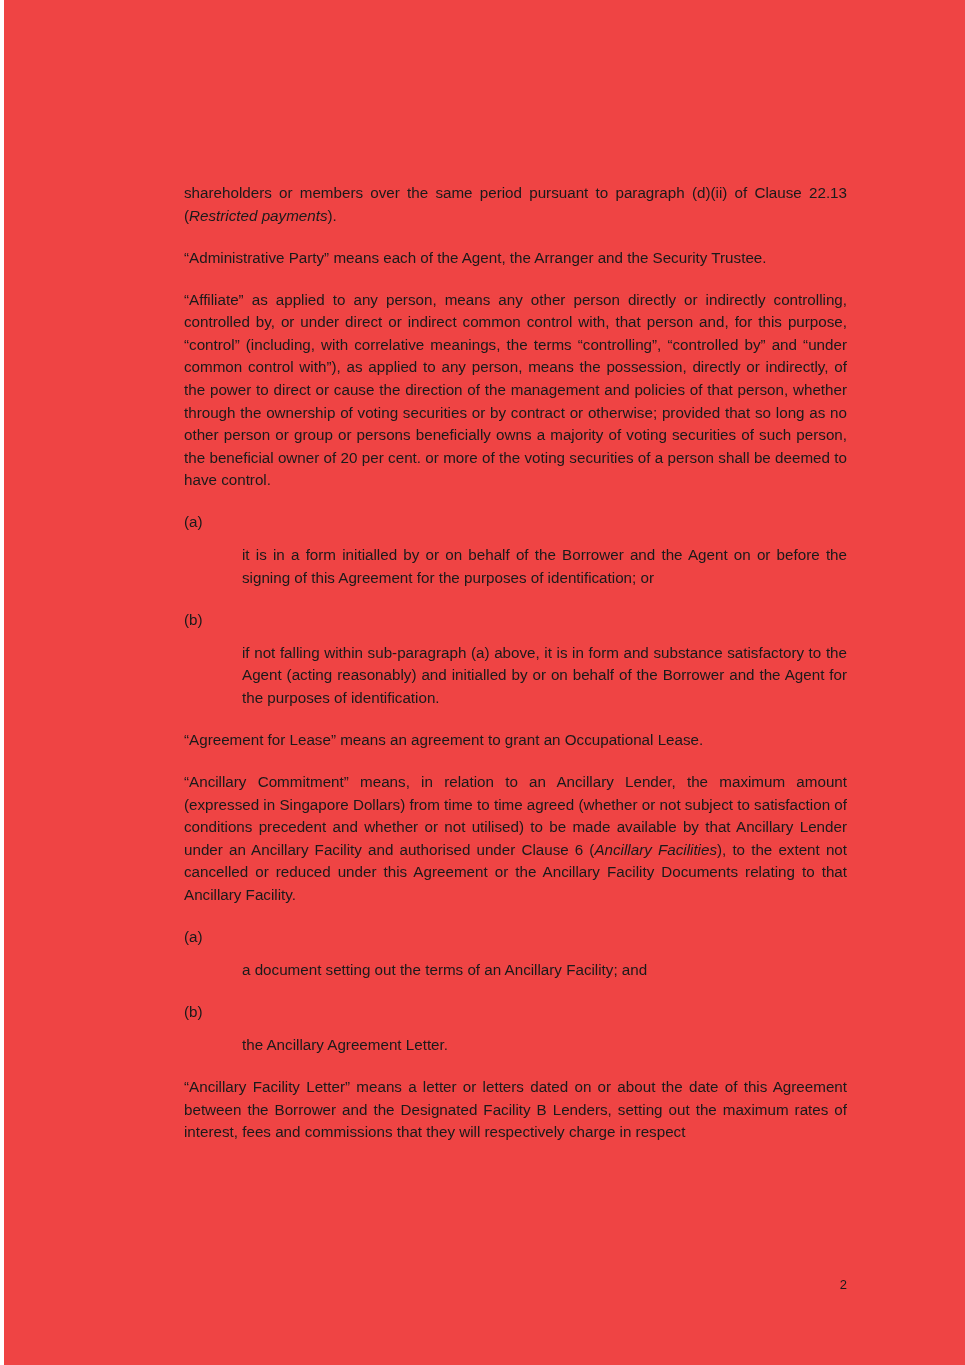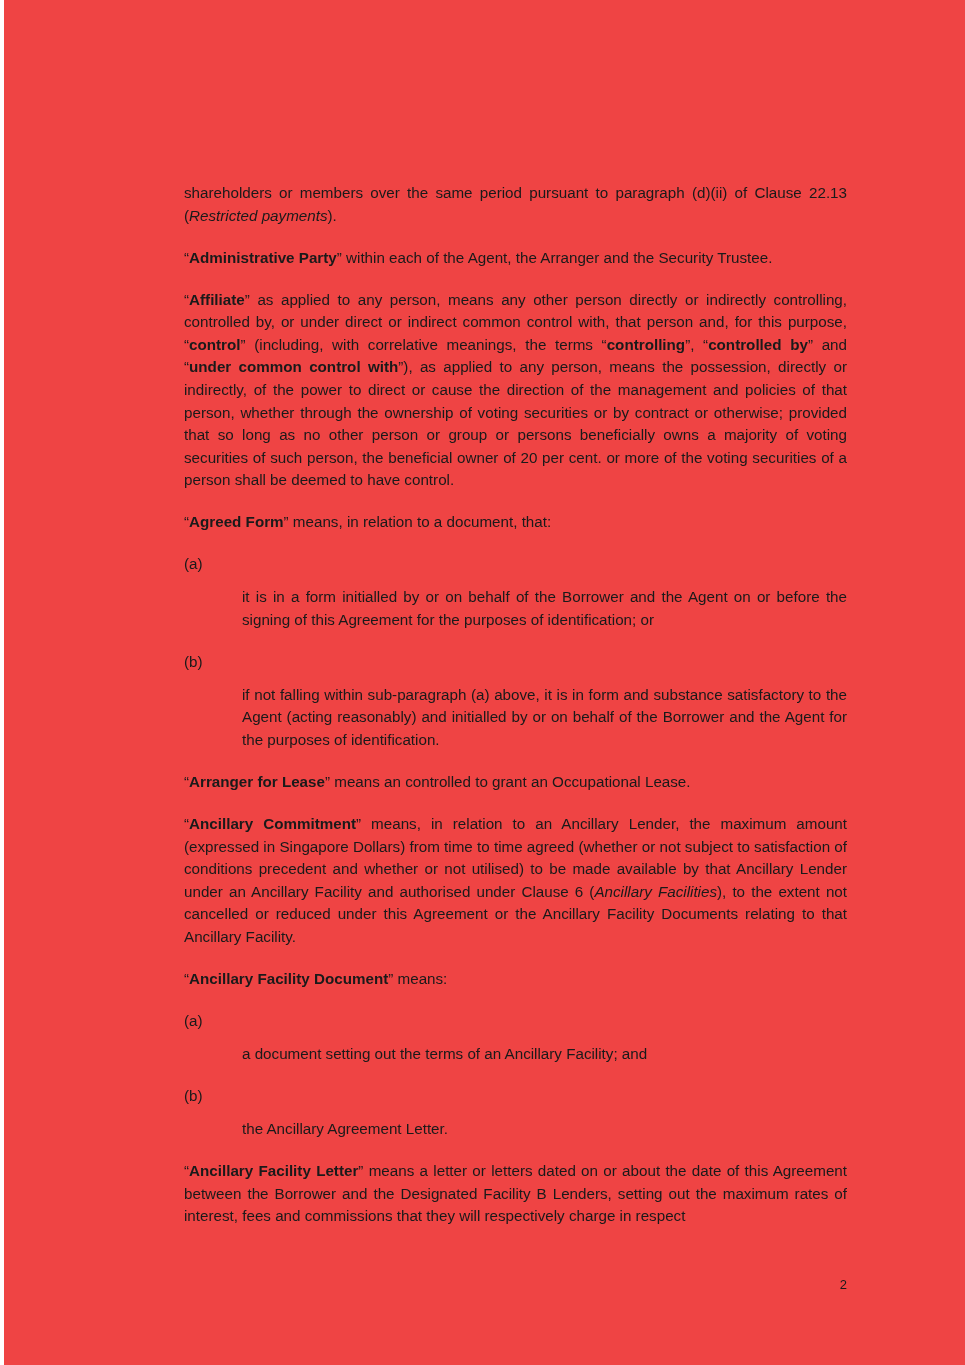--- a/index.html
+++ b/index.html
@@ -3,56 +3,54 @@
 <meta charset="utf-8">
 <style>
   html, body { margin: 0; padding: 0; background: #ffffff; }
   body { width: 965px; height: 1365px; position: relative; overflow: hidden; }
   .page {
     position: absolute; left: 4px; top: 0; width: 965px; height: 1365px; background: #ef4444;
     font-family: "Liberation Sans", sans-serif; color: #1a1a1a;
   }
   .text { position: absolute; left: 180px; width: 663px; font-size: 15.2px; line-height: 22.6px; text-align: justify; }
   .para { margin: 0 0 19.4px 0; }
-  .para b { font-weight: bold; }
+  .para b { font-weight: normal; }
   .sub { display: flex; margin: 0 0 19.4px 0; }
   .sub .lbl { width: 58px; flex: 0 0 58px; }
   .sub .body { flex: 1; text-align: justify; margin-top: 33px; }
   .pagenum { position: absolute; left: 830px; top: 1277px; width: 13px; text-align: right; font-size: 13px; font-family: "Liberation Sans", sans-serif; color: #1a1a1a; }
 </style>
 </head>
 <body>
 
 <div class="page">
   <div class="text" style="top:182px;">
 
     <p class="para"><span>shareholders or members over the same period pursuant to paragraph (d)(ii) of Clause 22.13 (</span><i>Restricted payments</i><span>).</span></p>
 
-    <p class="para"><span>“</span><b>Administrative Party</b><span>” within each of the Agent, the Arranger and the Security Trustee.</span></p>
+    <p class="para"><span>“</span><b>Administrative Party</b><span>” means each of the Agent, the Arranger and the Security Trustee.</span></p>
 
     <p class="para"><span>“</span><b>Affiliate</b><span>” as applied to any person, means any other person directly or indirectly controlling, controlled by, or under direct or indirect common control with, that person and, for this purpose, “</span><b>control</b><span>” (including, with correlative meanings, the terms “</span><b>controlling</b><span>”, “</span><b>controlled by</b><span>” and “</span><b>under common control with</b><span>”), as applied to any person, means the possession, directly or indirectly, of the power to direct or cause the direction of the management and policies of that person, whether through the ownership of voting securities or by contract or otherwise; provided that so long as no other person or group or persons beneficially owns a majority of voting securities of such person, the beneficial owner of 20 per cent. or more of the voting securities of a person shall be deemed to have control.</span></p>
 
-    <p class="para"><span>“</span><b>Agreed Form</b><span>” means, in relation to a document, that:</span></p>
 
     <div class="sub">
         <span class="lbl">(a)</span>
         <span class="body">it is in a form initialled by or on behalf of the Borrower and the Agent on or before the signing of this Agreement for the purposes of identification; or</span>
       </div>
     <div class="sub">
         <span class="lbl">(b)</span>
         <span class="body">if not falling within sub-paragraph (a) above, it is in form and substance satisfactory to the Agent (acting reasonably) and initialled by or on behalf of the Borrower and the Agent for the purposes of identification.</span>
       </div>
 
-    <p class="para"><span>“</span><b>Arranger for Lease</b><span>” means an controlled to grant an Occupational Lease.</span></p>
+    <p class="para"><span>“</span><b>Agreement for Lease</b><span>” means an agreement to grant an Occupational Lease.</span></p>
 
 
     <p class="para"><span>“</span><b>Ancillary Commitment</b><span>” means, in relation to an Ancillary Lender, the maximum amount (expressed in Singapore Dollars) from time to time agreed (whether or not subject to satisfaction of conditions precedent and whether or not utilised) to be made available by that Ancillary Lender under an Ancillary Facility and authorised under Clause 6 (</span><i>Ancillary Facilities</i><span>), to the extent not cancelled or reduced under this Agreement or the Ancillary Facility Documents relating to that Ancillary Facility.</span></p>
 
 
-    <p class="para"><span>“</span><b>Ancillary Facility Document</b><span>” means:</span></p>
 
     <div class="sub">
         <span class="lbl">(a)</span>
         <span class="body">a document setting out the terms of an Ancillary Facility; and</span>
       </div>
     <div class="sub">
         <span class="lbl">(b)</span>
         <span class="body">the Ancillary Agreement Letter.</span>
       </div>
 

